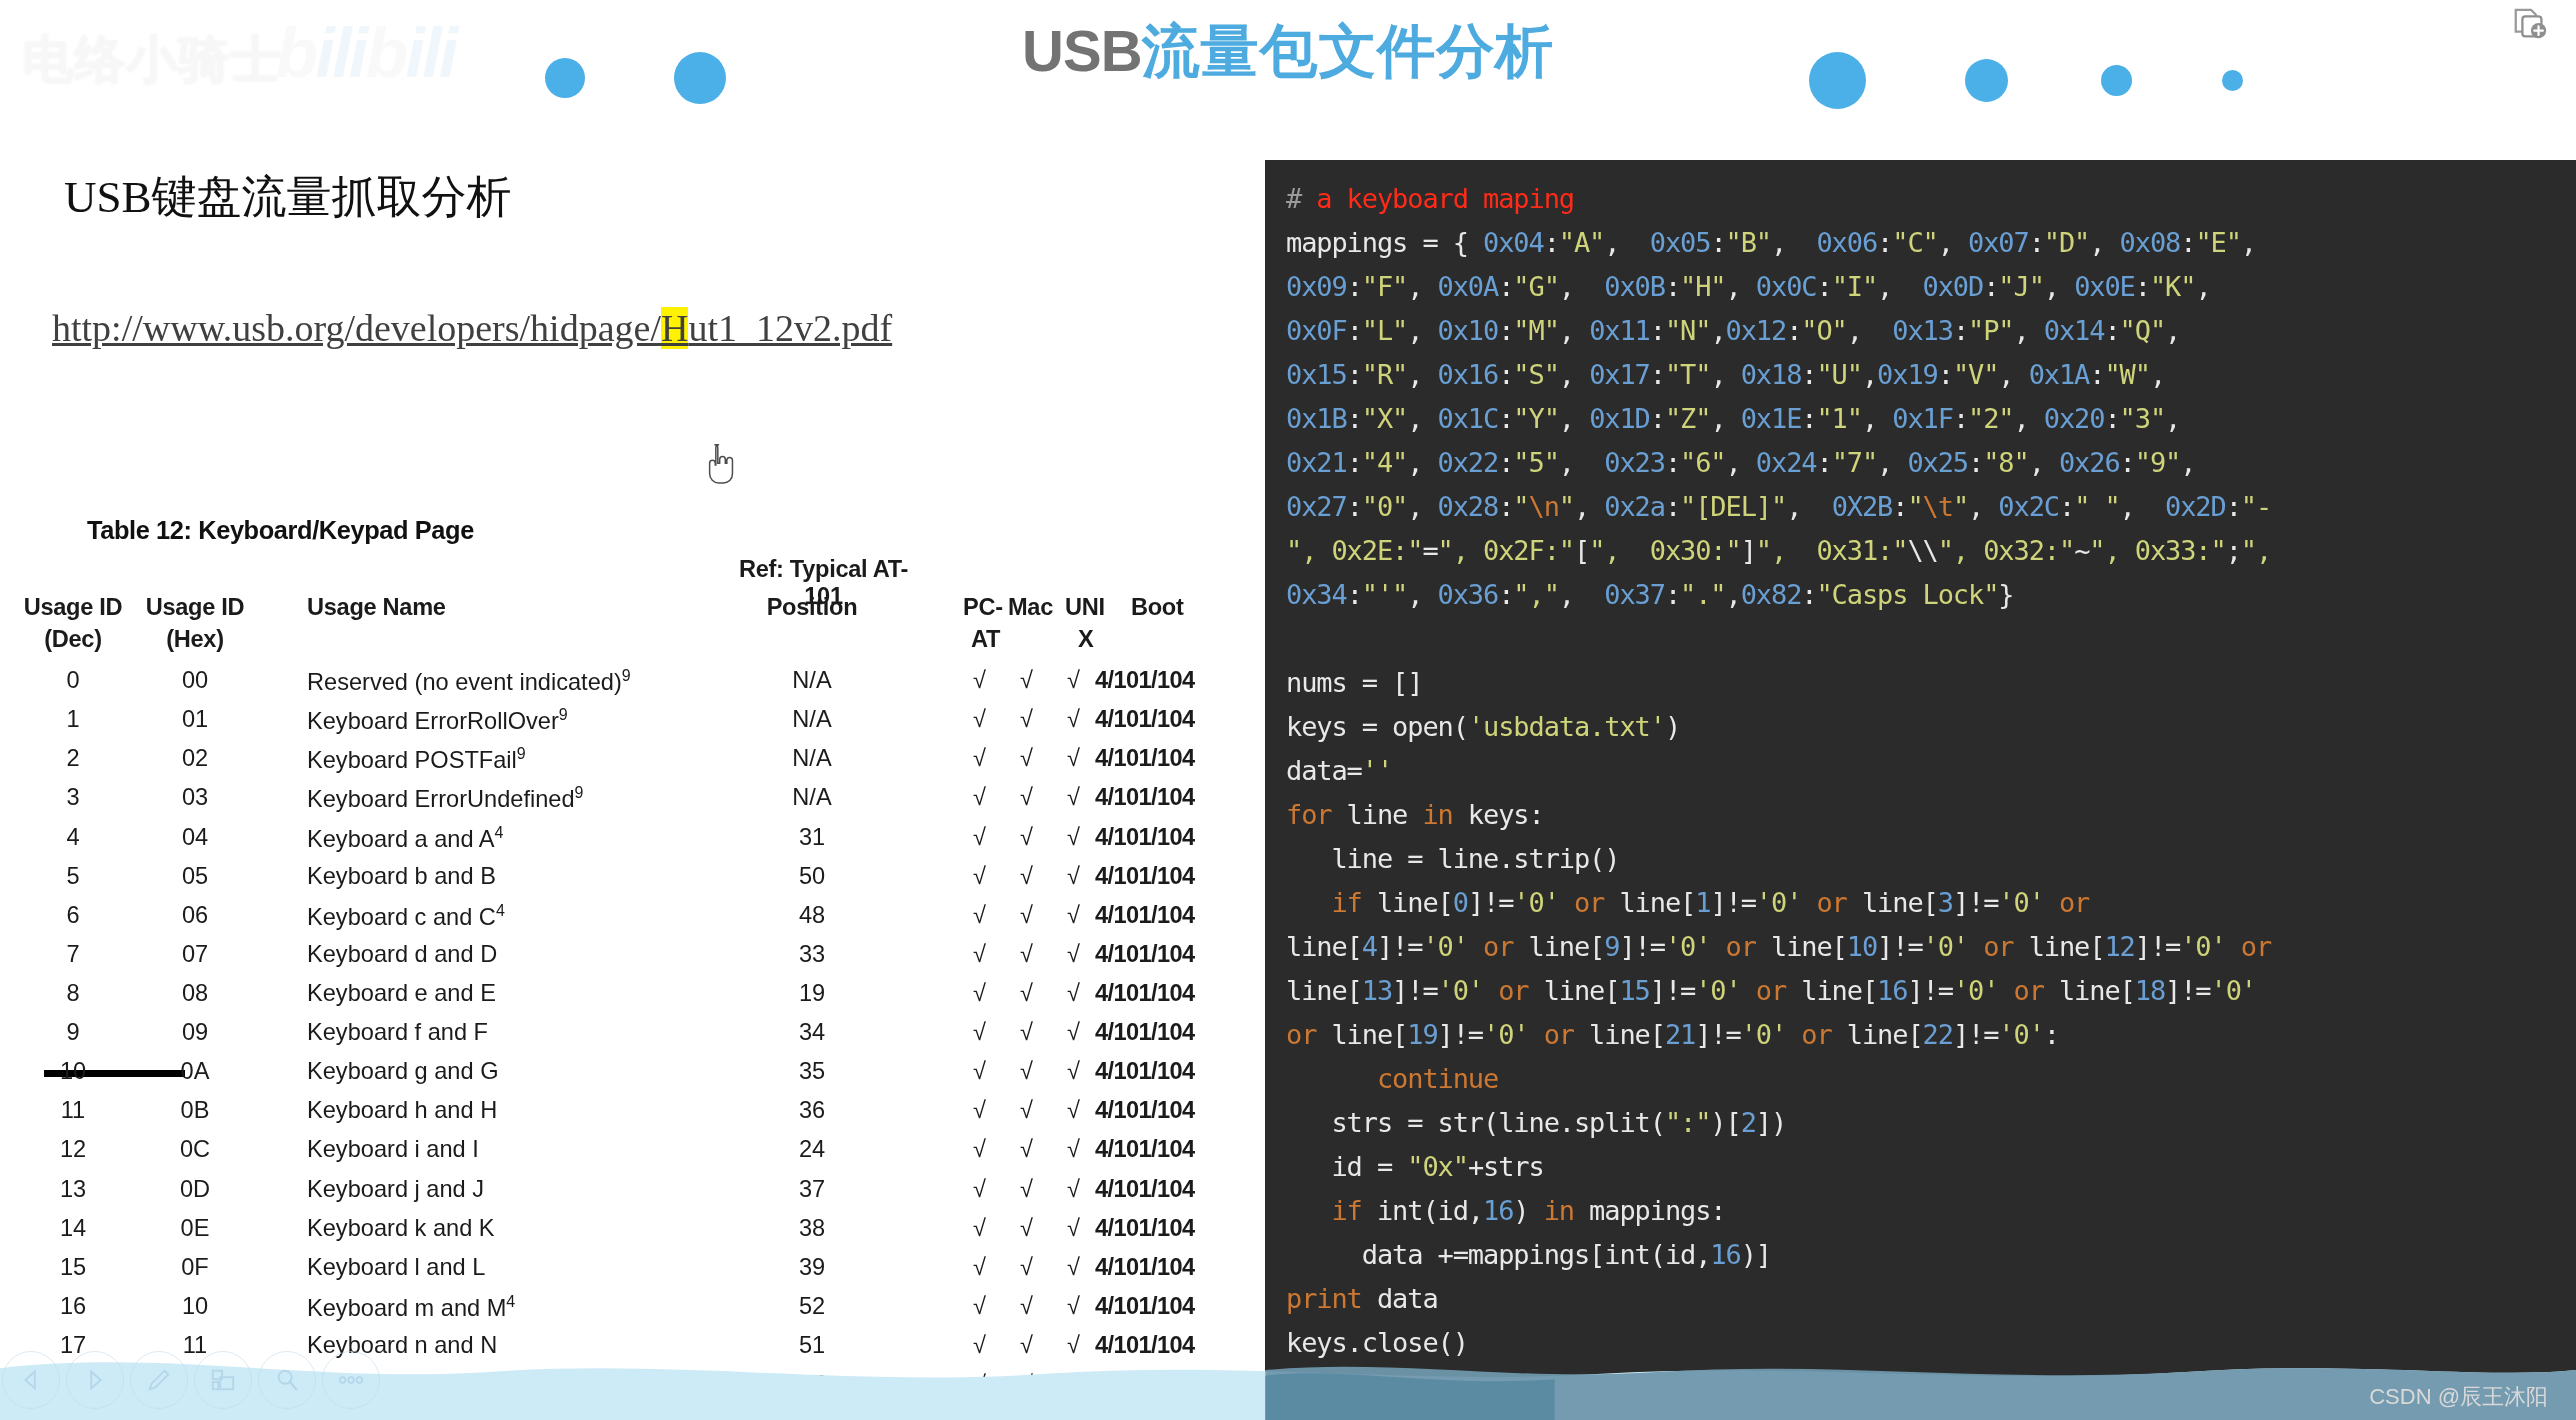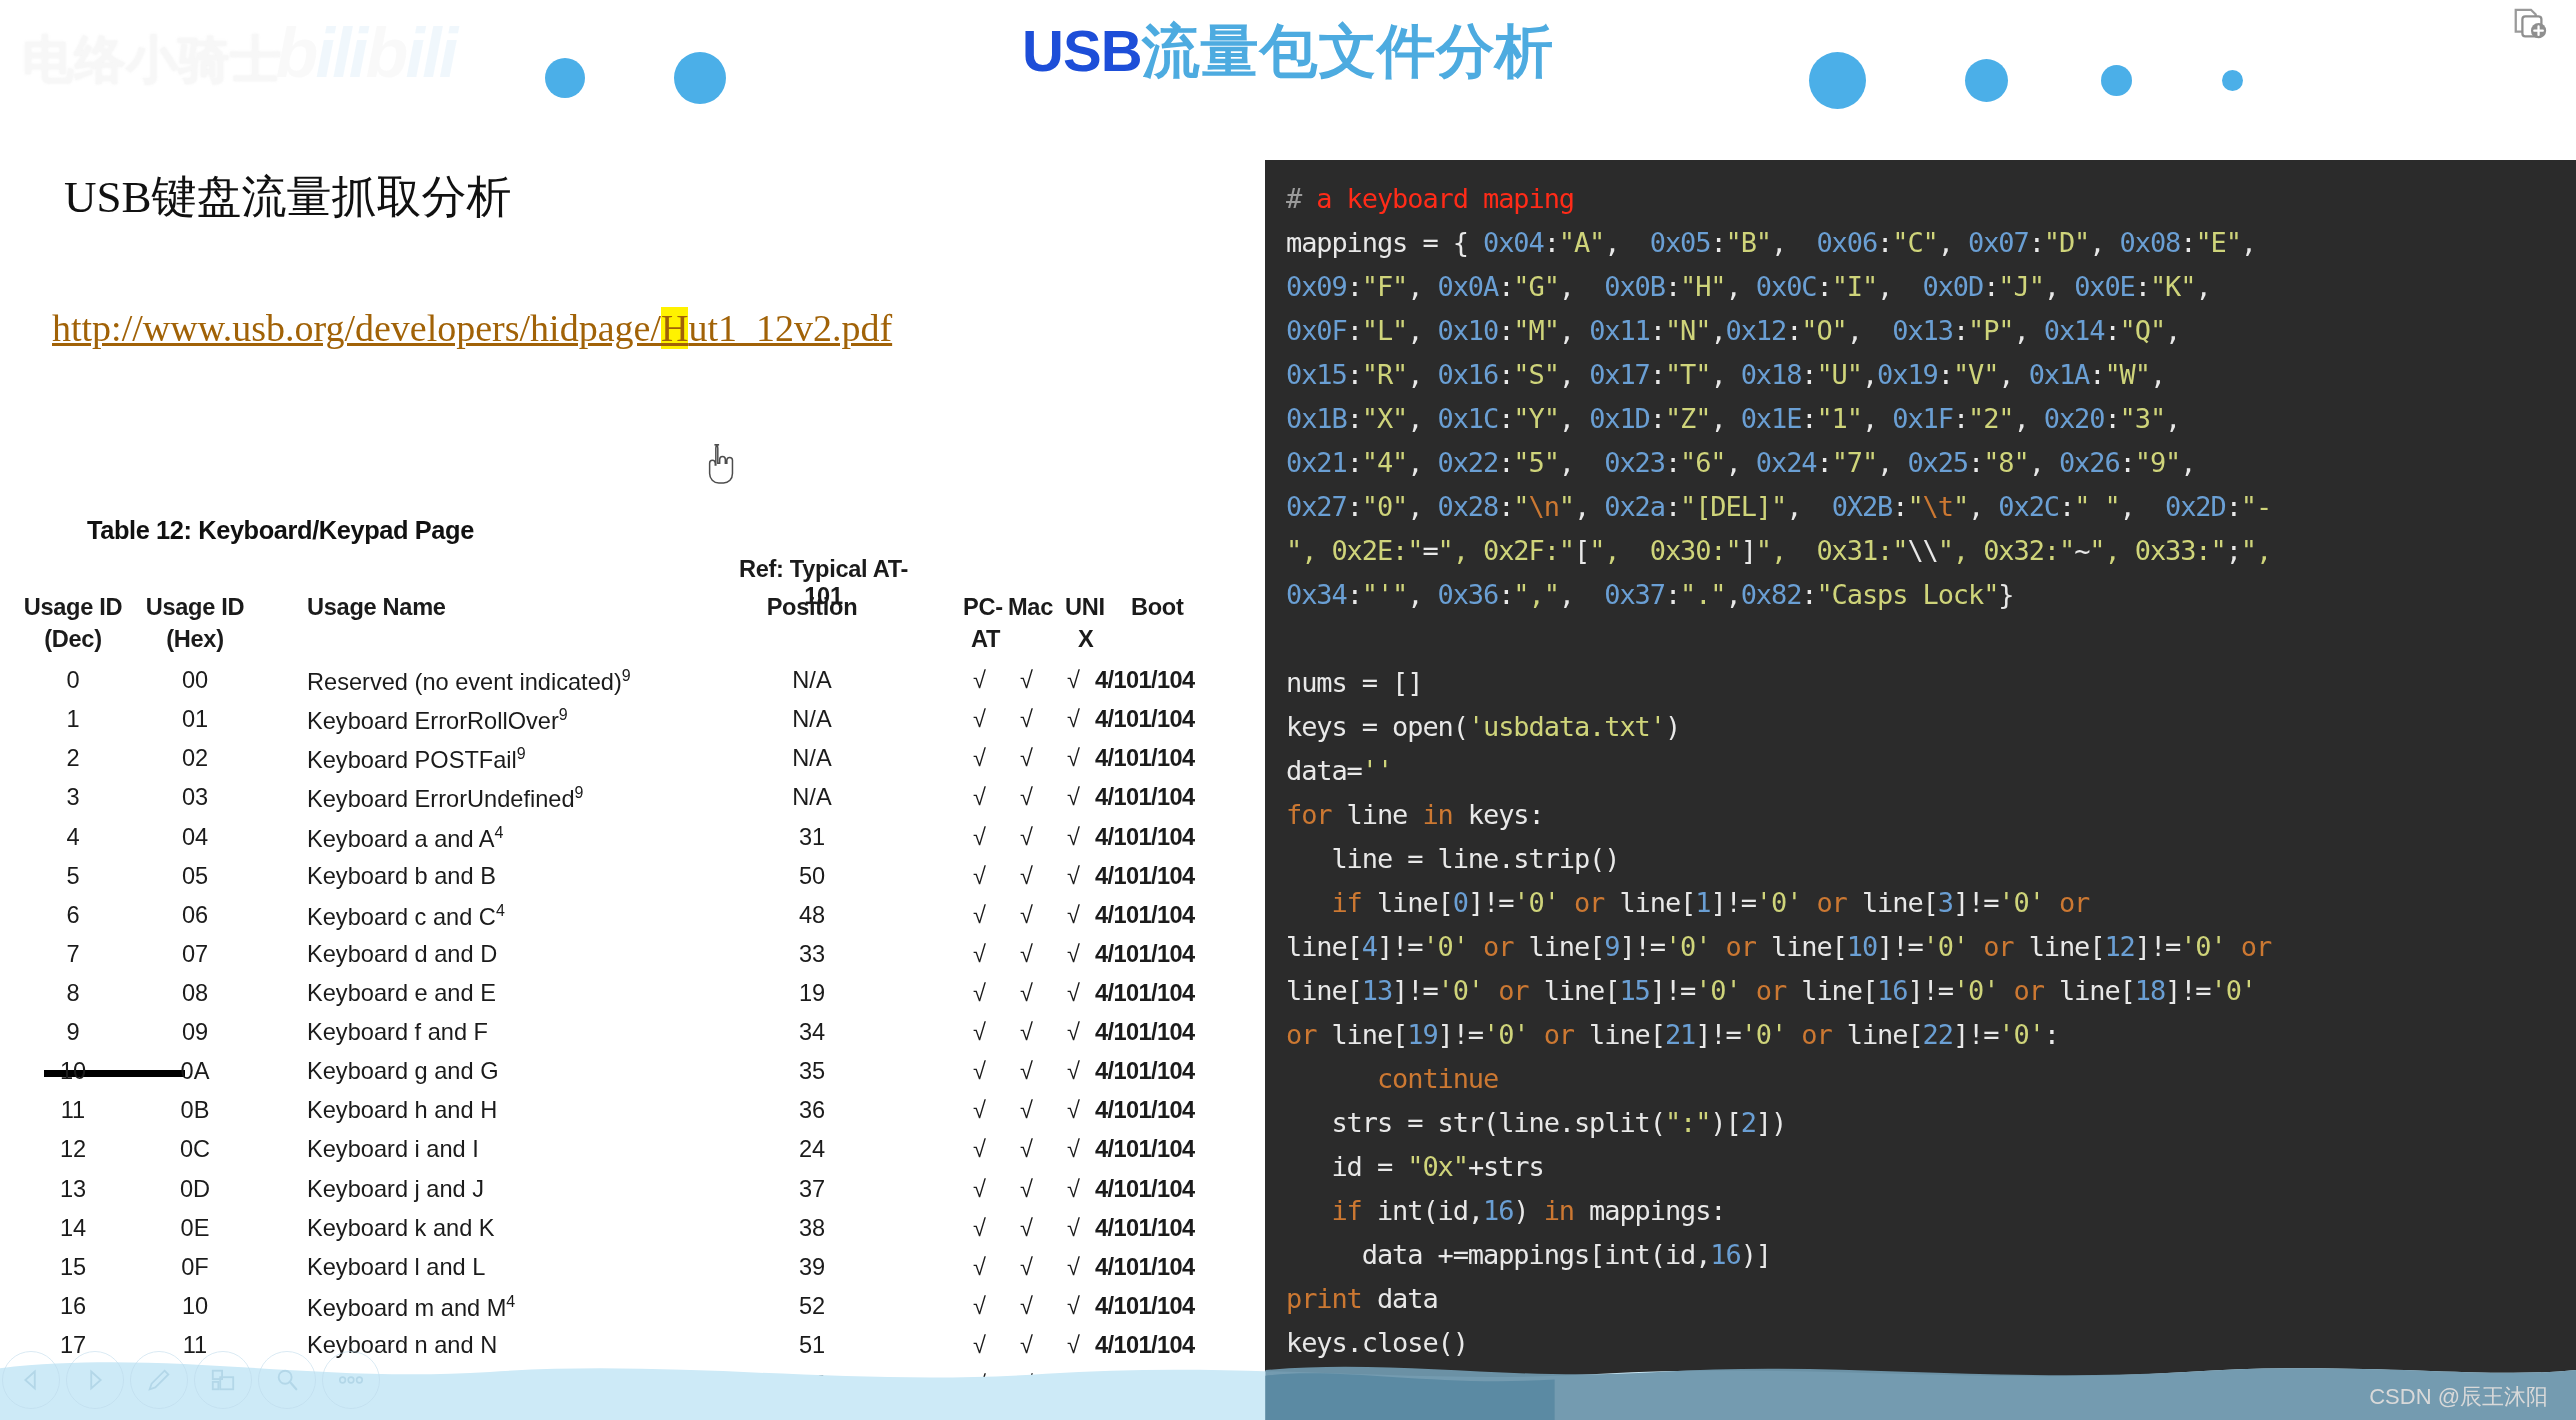--- a/index.html
+++ b/index.html
@@ -24,36 +24,36 @@
   .hdot { position: absolute; border-radius: 50%; background: #4bafe8; }
 
   .slide-title {
     position: absolute; left: 0; right: 0; top: 13px;
     text-align: center; font-size: 58px; font-weight: 700;
     color: #4dabe0; letter-spacing: 0.9px;
     font-family: "Liberation Serif", serif;
   }
   .slide-title .usb {
     font-family: "Liberation Sans", sans-serif;
-    font-weight: 700; color: #1d4ed8; letter-spacing: -0.9px;
+    font-weight: 700; color: #737373; letter-spacing: -0.9px;
   }
 
   .copy-icon { position: absolute; right: 26px; top: 5.7px; width: 40px; height: 38px; }
 
   
   .left-col { position: absolute; left: 0; top: 141px; width: 1263px; height: 1253px; }
 
   .h2 { position: absolute; left: 64px; top: 26px; font-size: 45px; color: #111;
         font-family: "Liberation Serif", serif; white-space: nowrap; }
 
   .para { position: absolute; left: 52px; top: 104px; font-size: 38px; color: #808080;
           font-family: "Liberation Serif", serif; white-space: nowrap; }
   .para .hl-red { color: #ff2b18; }
 
-  .link { position: absolute; left: 52px; top: 165px; font-size: 38px; color: #a16207;
+  .link { position: absolute; left: 52px; top: 165px; font-size: 38px; color: #404040;
           font-family: "Liberation Serif", serif;
           white-space: nowrap; }
   .link .hl-mark { background: #fff200; }
 
   .cursor { position: absolute; left: 705px; top: 300px; width: 32px; height: 47px; }
 
   
   .tbl-cap { position: absolute; left: 87px; top: 375px; font-size: 25.4px;
              font-weight: 700; color: #111; letter-spacing: -0.4px; }
 

